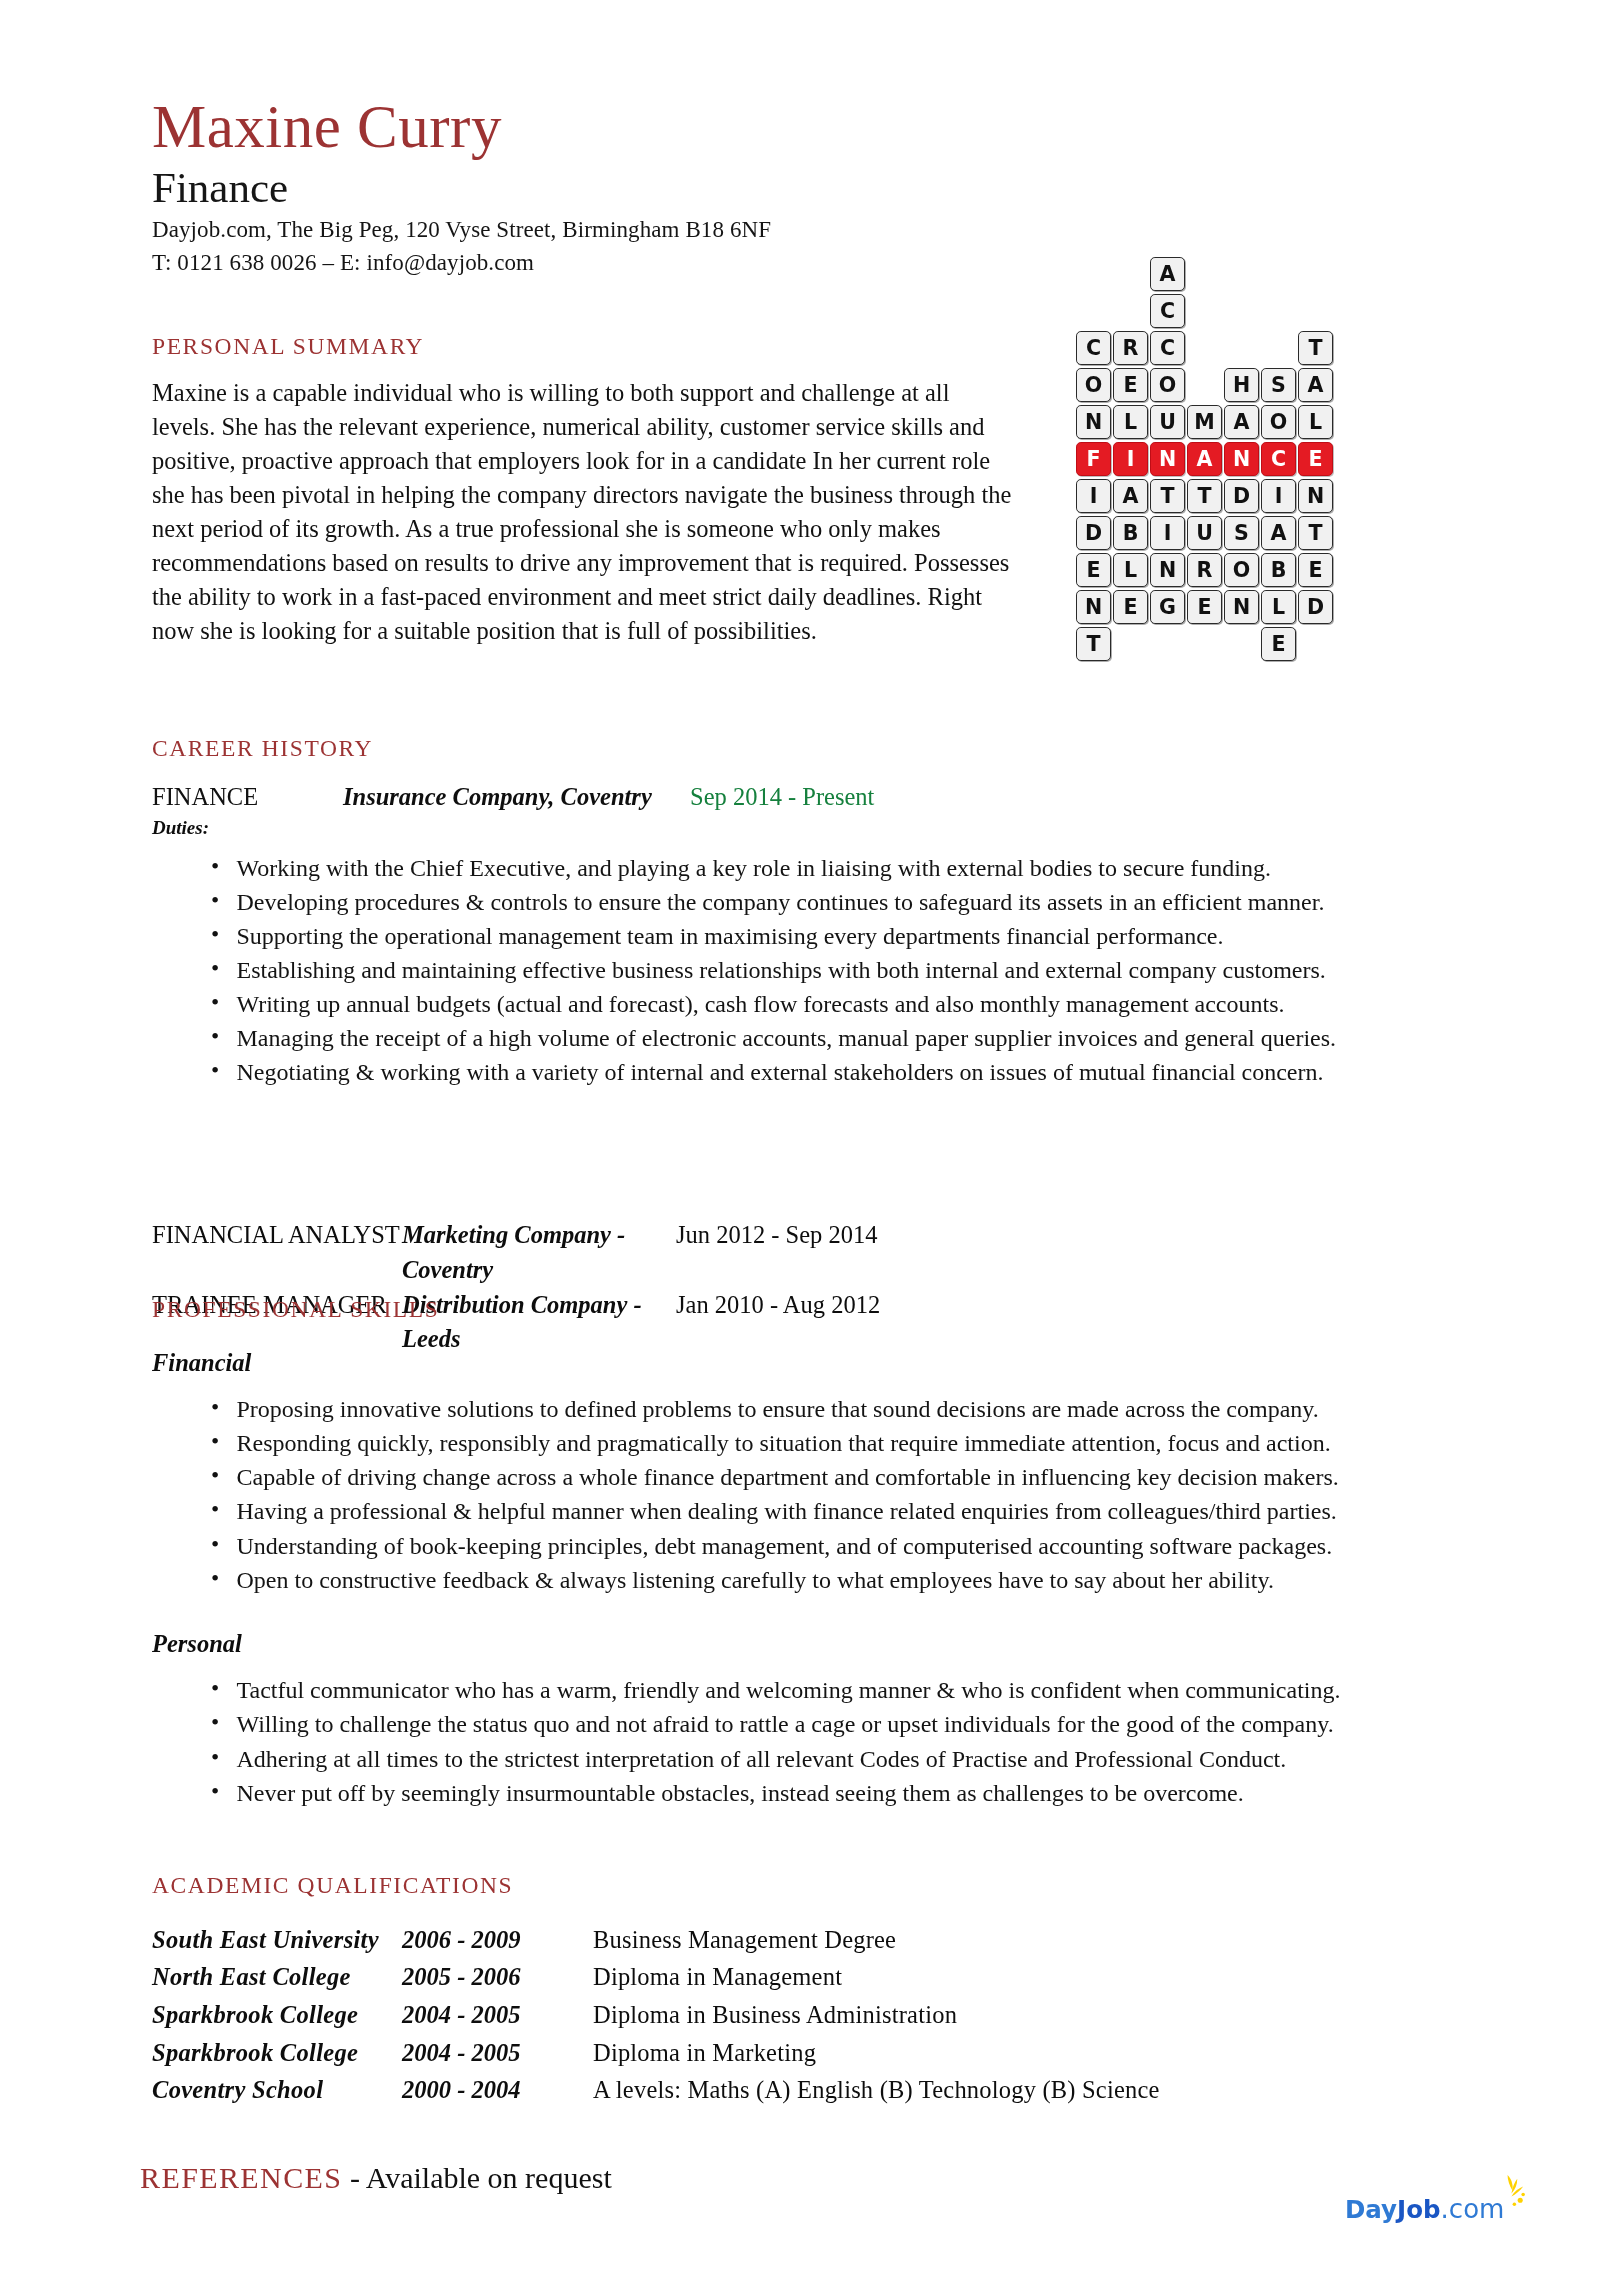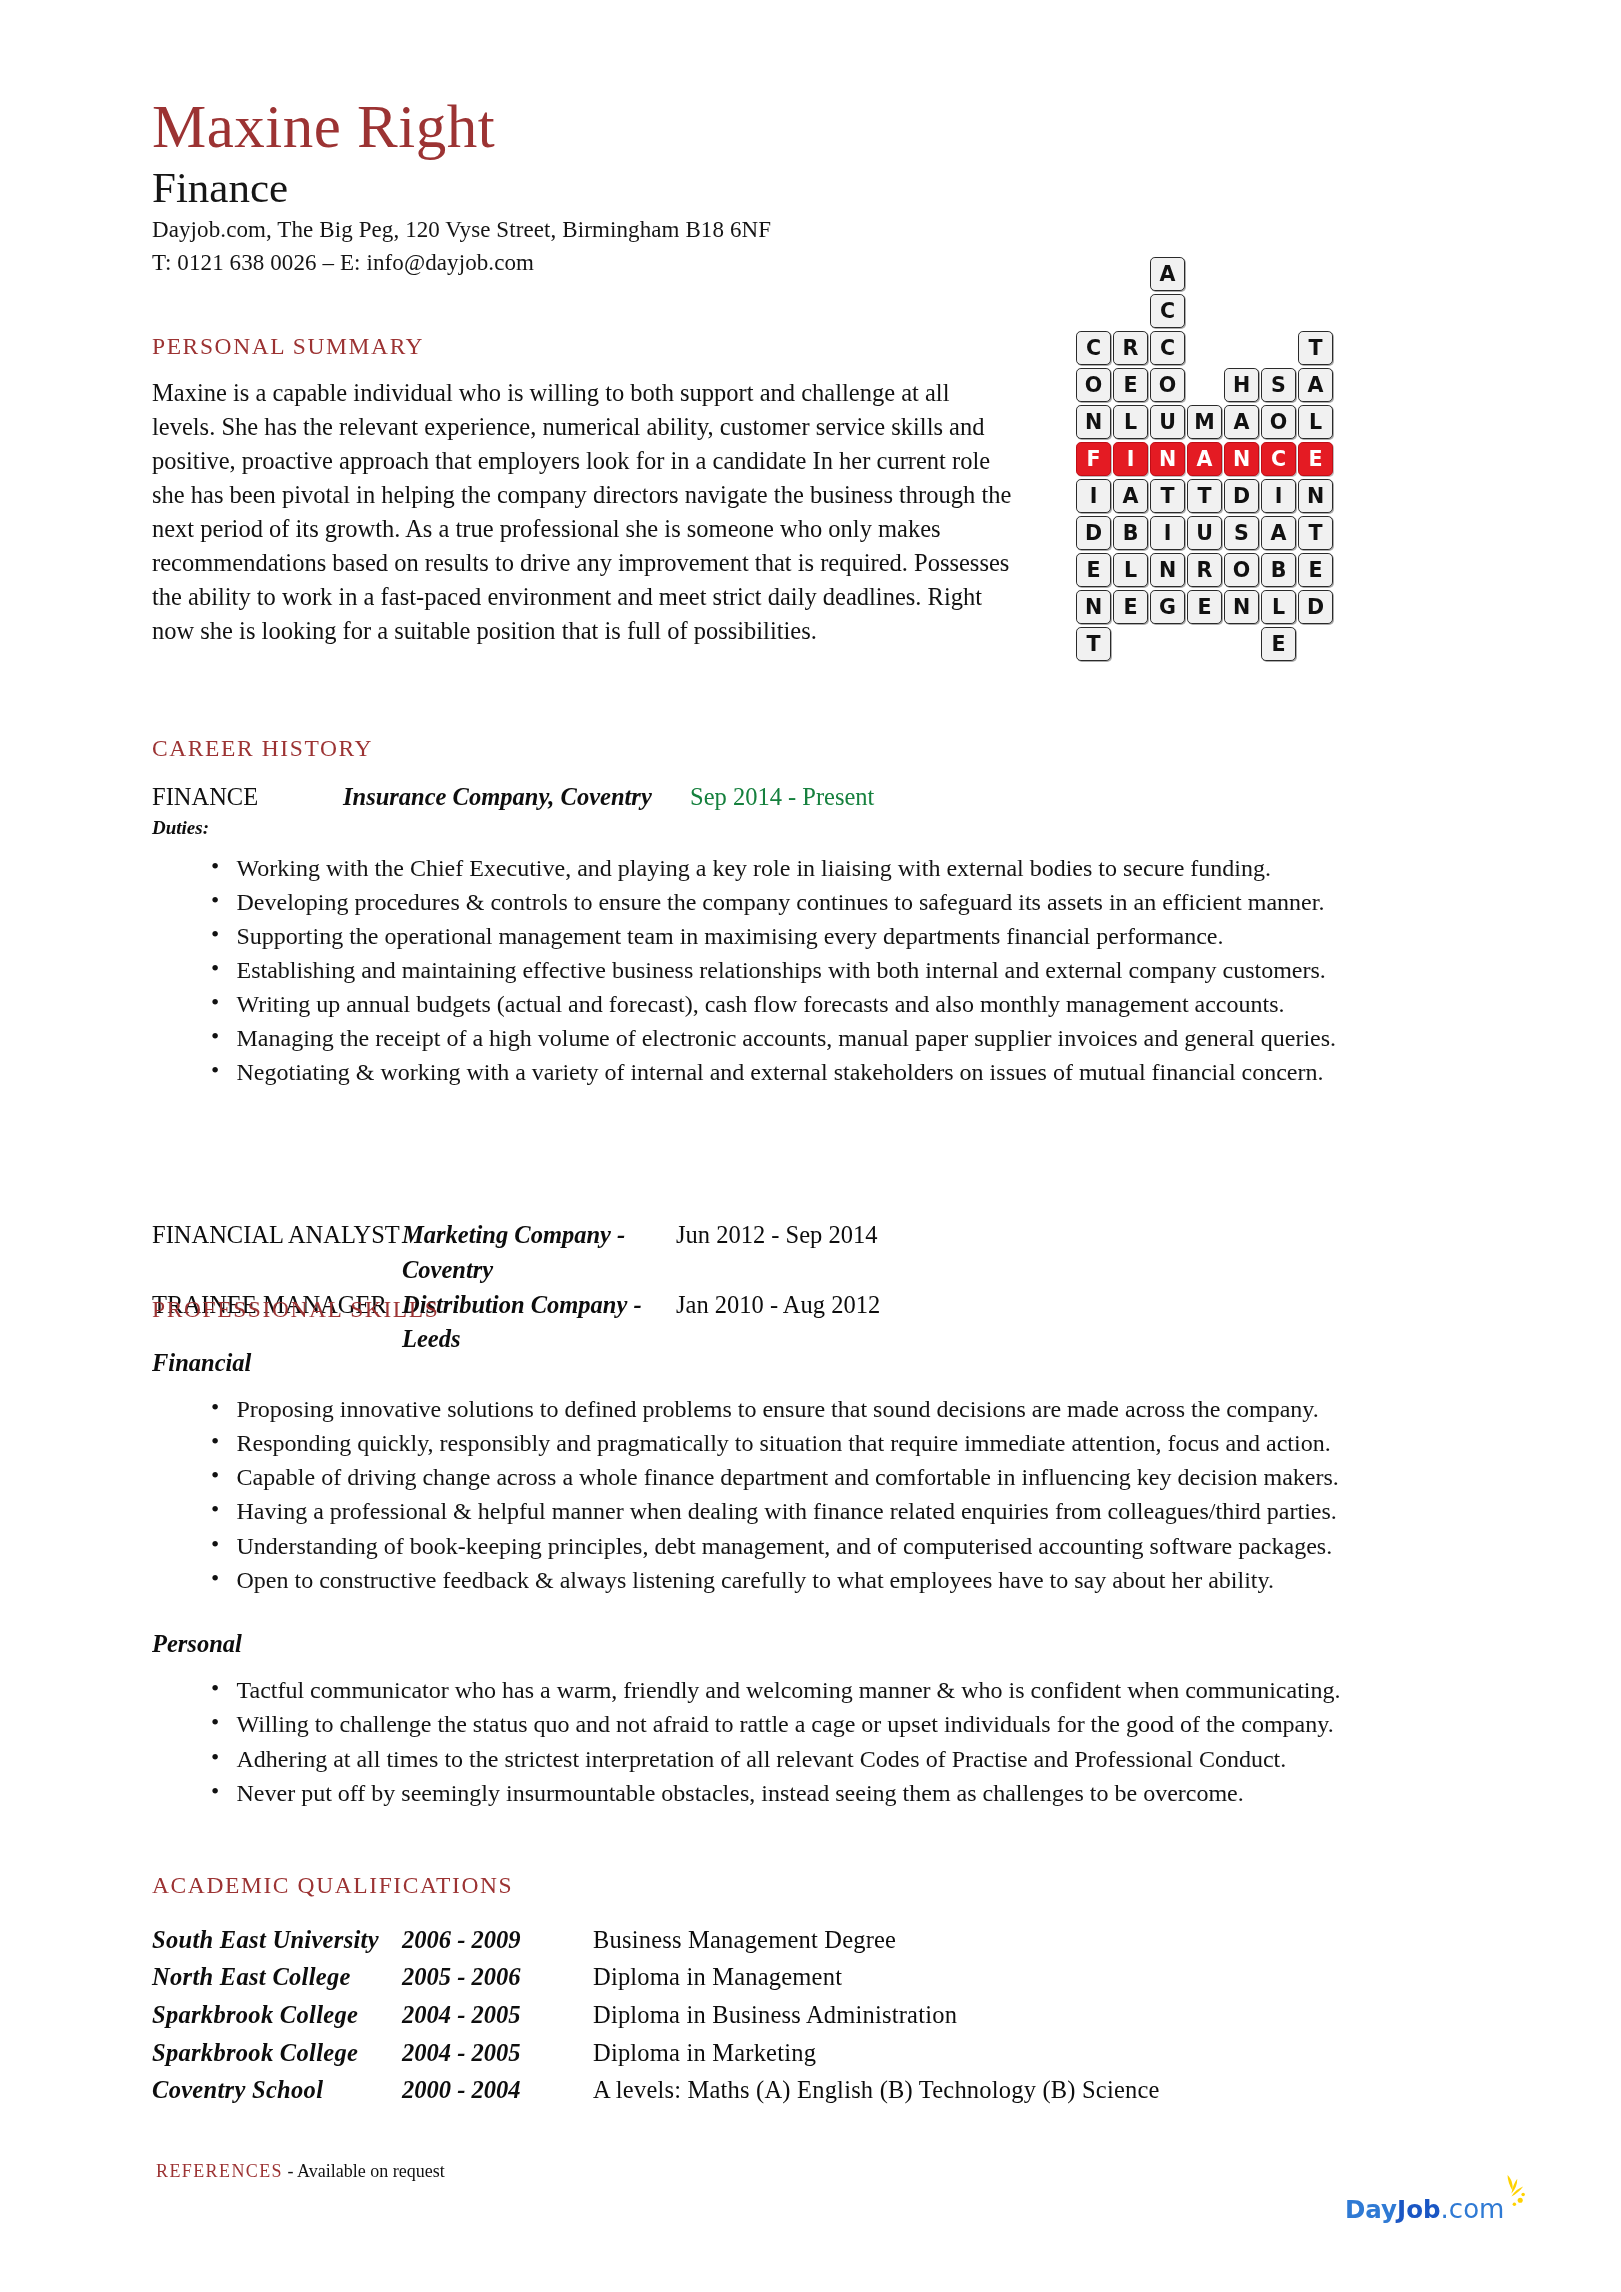--- a/index.html
+++ b/index.html
@@ -237,23 +237,23 @@
   .ac-years {
     width: 191px;
     font-style: italic;
     font-weight: bold;
   }
   .ac-award { letter-spacing: 0.2px; }
 
   
   .references-block {
     position: absolute;
-    left: 156px;
+    left: 140px;
     top: 2161px;
-    font-size: 18px;
+    font-size: 30px;
   }
   .ref-label {
     color: #9c3333;
     letter-spacing: 1.4px;
   }
   .ref-value { color: #111; }
 
   
   .logo {
     position: absolute;
@@ -273,21 +273,21 @@
     width: 41px;
     height: 41px;
   }
 </style>
 </head>
 <body>
 
 <div class="page">
 
   <div class="header">
-    <h1 class="name">Maxine Right</h1>
+    <h1 class="name">Maxine Curry</h1>
     <h2 class="jobtitle">Finance</h2>
     <div class="contact-line">Dayjob.com, The Big Peg, 120 Vyse Street, Birmingham B18 6NF</div>
     <div class="contact-line">T: 0121 638 0026 – E: info@dayjob.com</div>
   </div>
 
   <div class="summary-block">
     <span class="section-head">PERSONAL SUMMARY</span>
     <div class="body-text summary-text">Maxine is a capable individual who is willing to both support and challenge at all levels. She has the relevant experience, numerical ability, customer service skills and positive, proactive approach that employers look for in a candidate In her current role she has been pivotal in helping the company directors navigate the business through the next period of its growth. As a true professional she is someone who only makes recommendations based on results to drive any improvement that is required. Possesses the ability to work in a fast-paced environment and meet strict daily deadlines. Right now she is looking for a suitable position that is full of possibilities.</div>
   </div>
 

